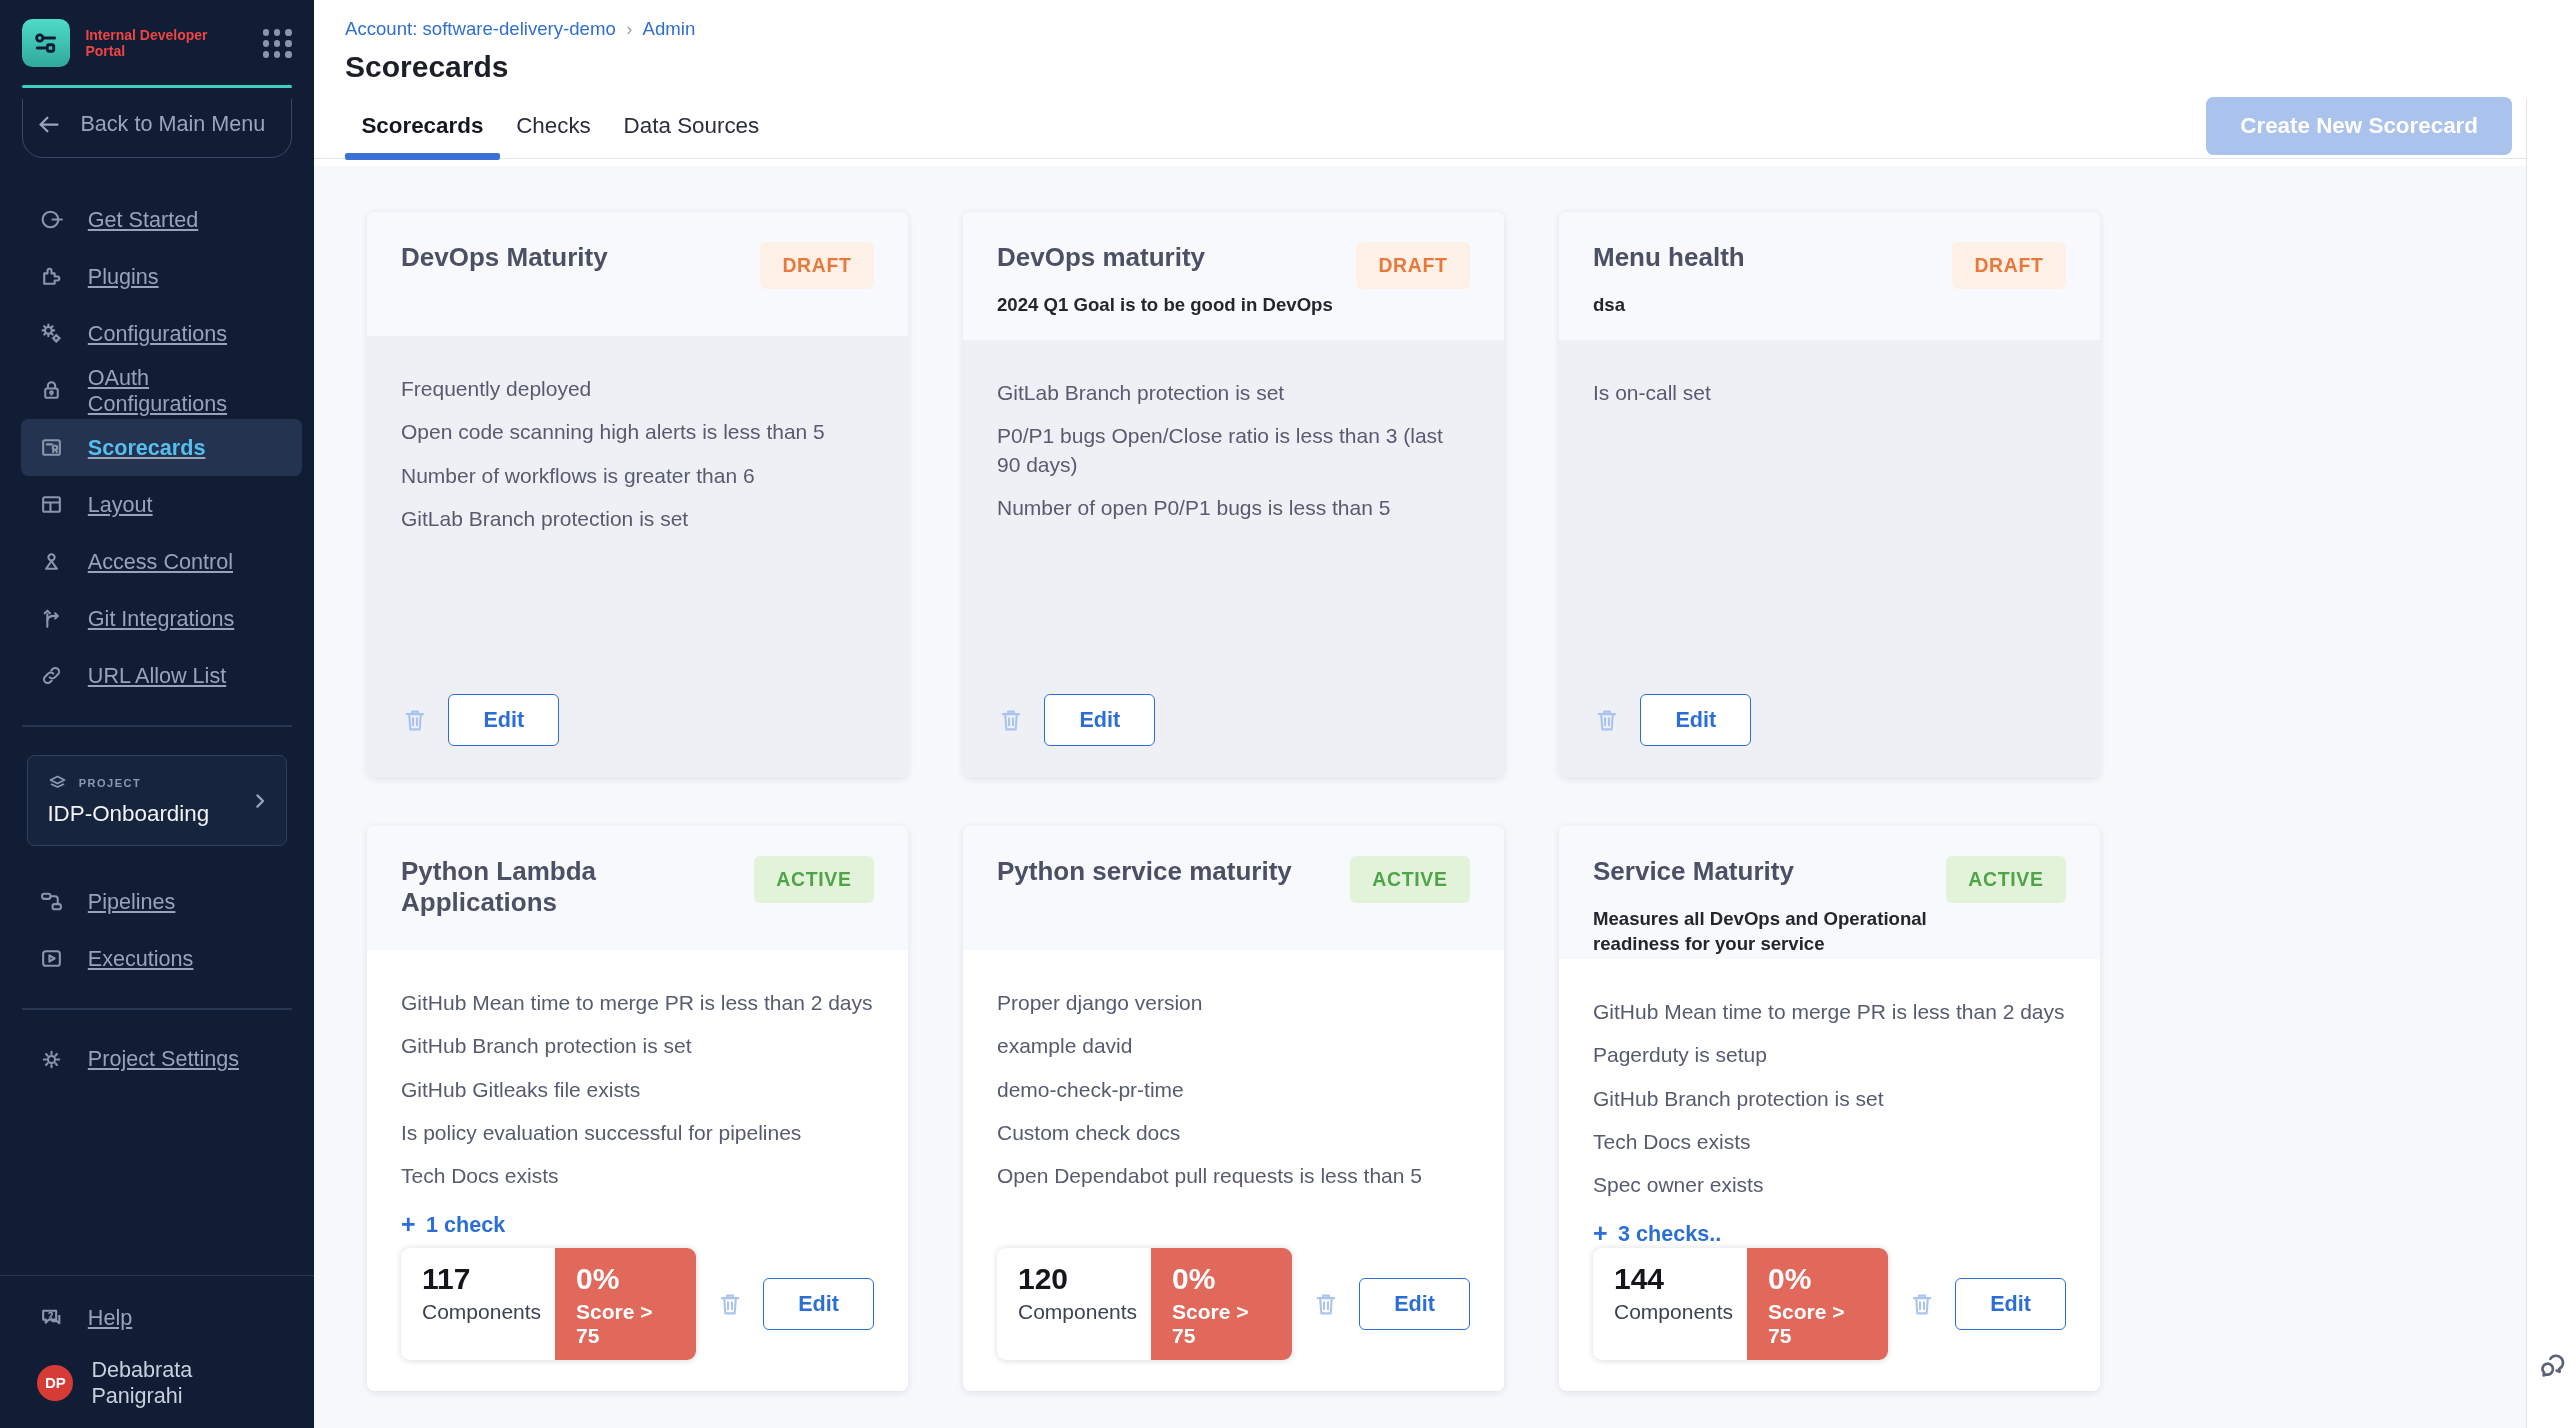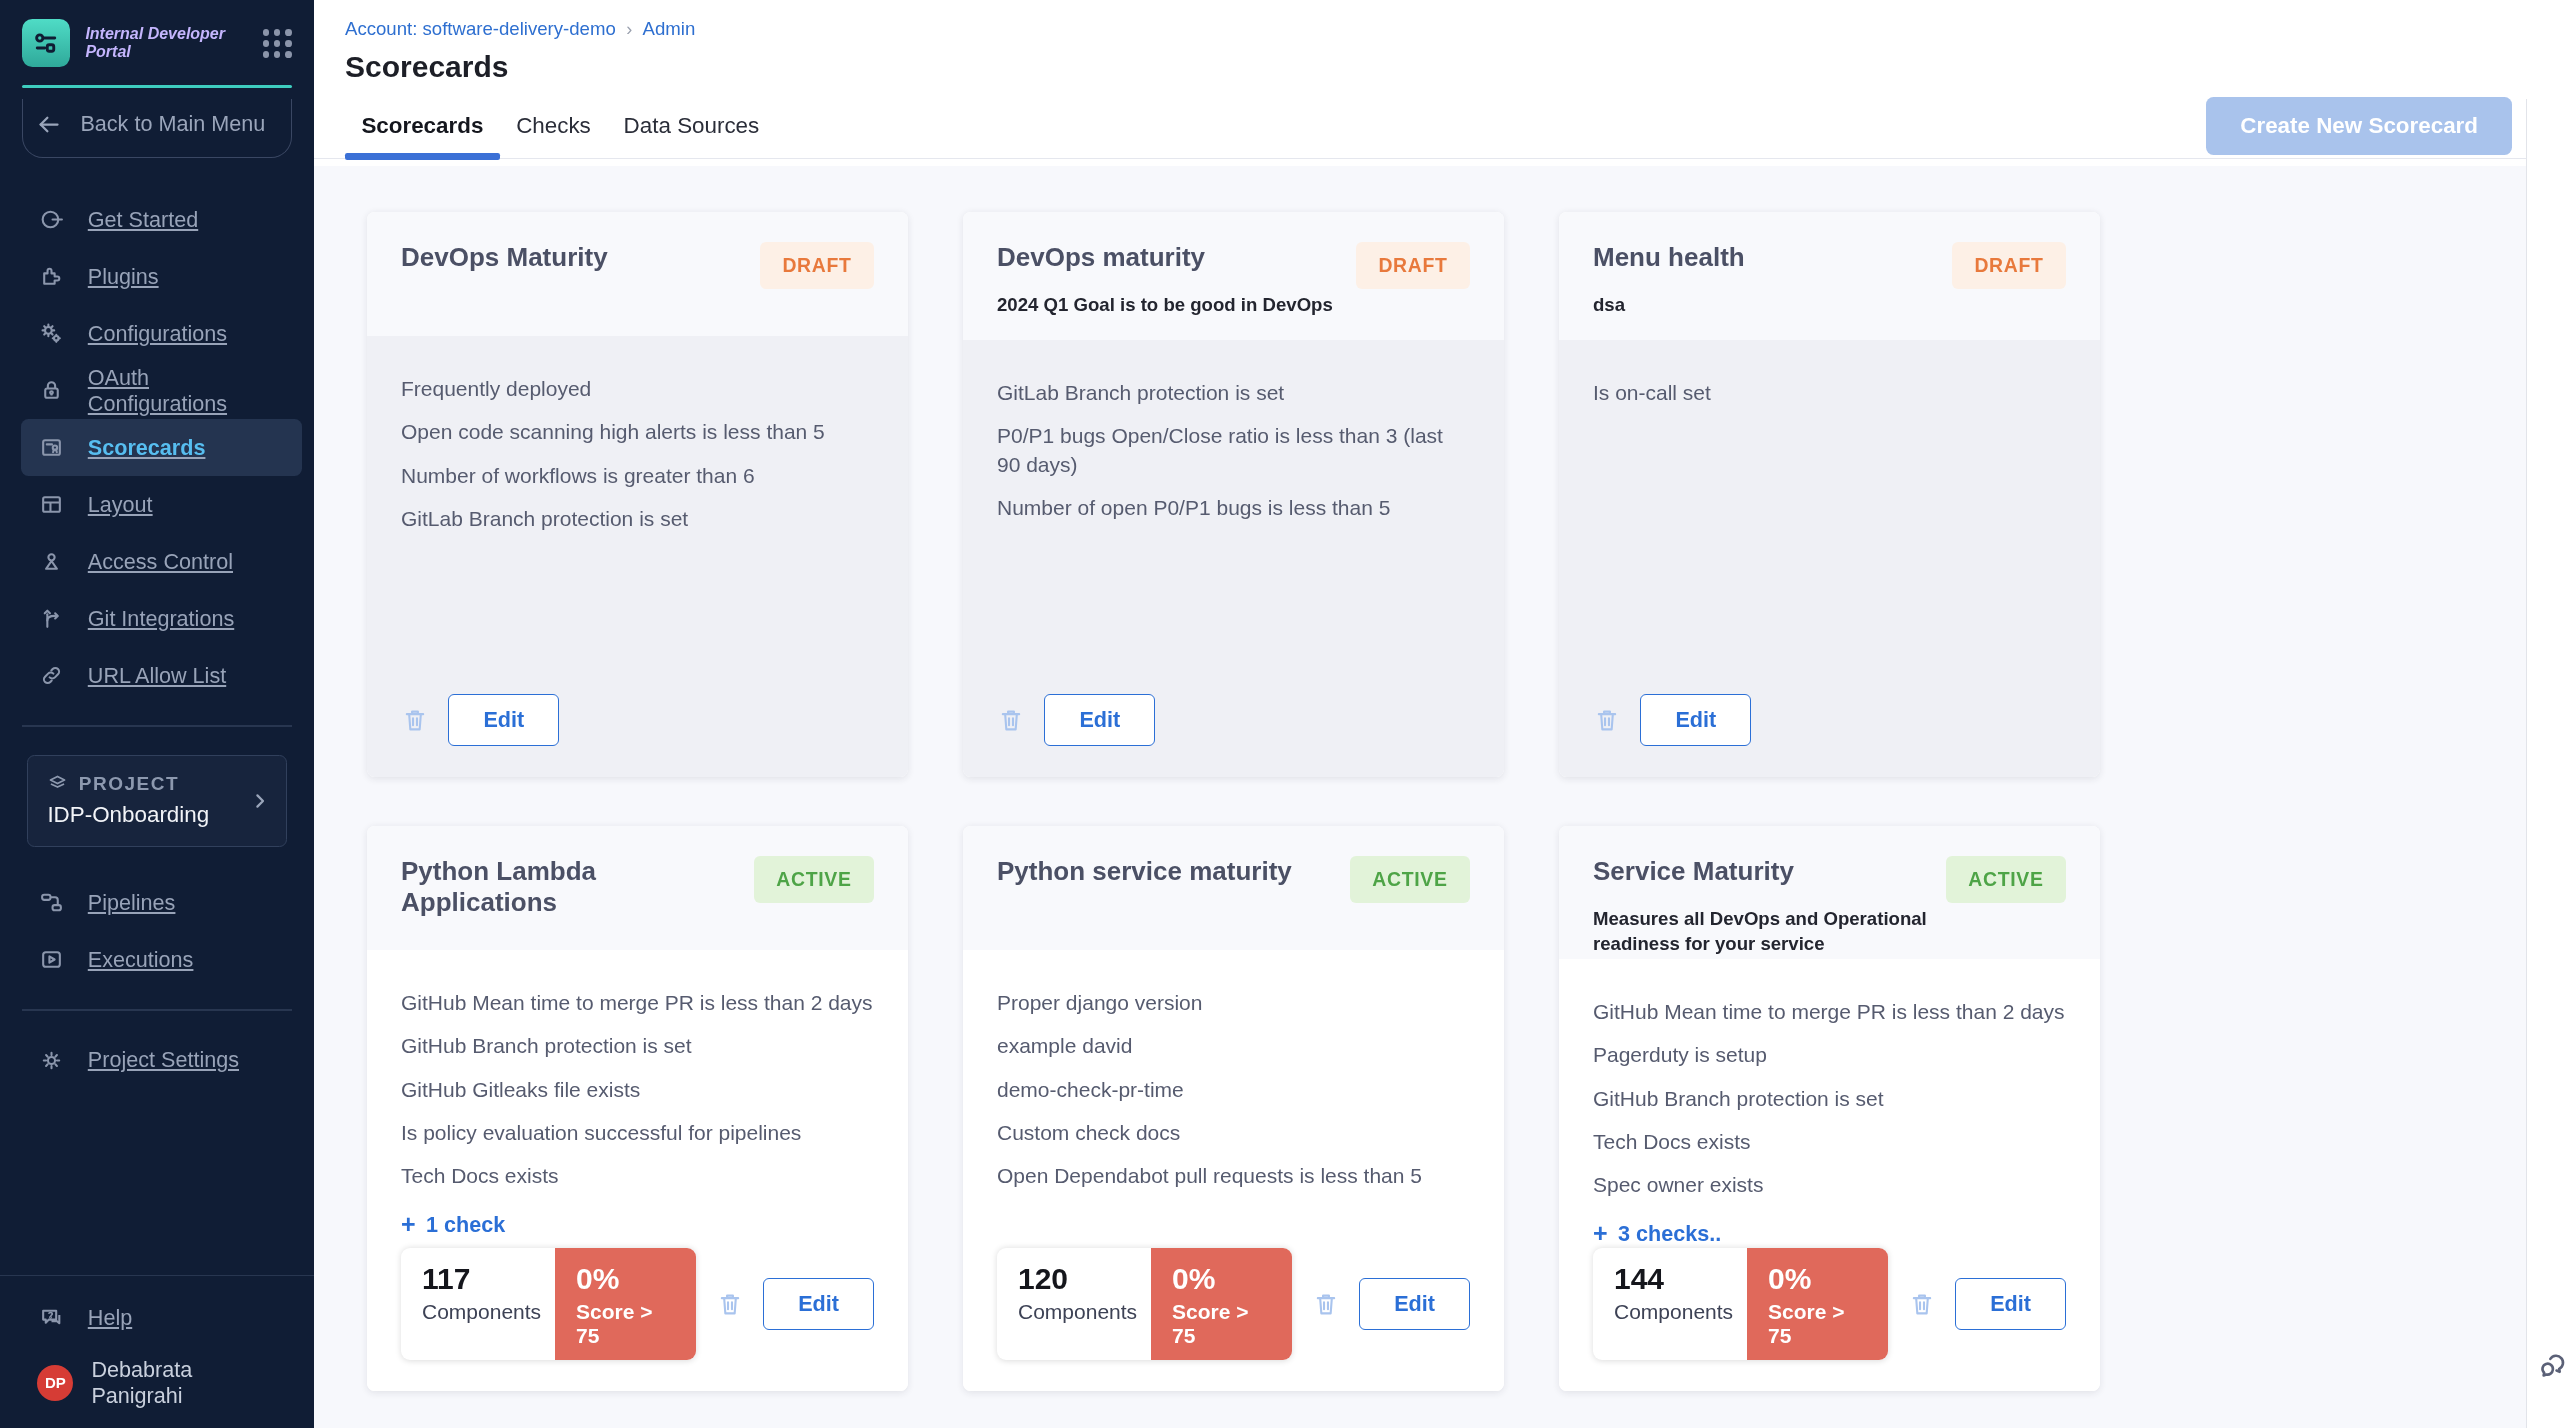--- a/index.html
+++ b/index.html
@@ -6,42 +6,42 @@
   html,body { width:2576px; height:1428px; }
   body { font-family:"Liberation Sans", sans-serif; background:#ffffff; position:relative; overflow:hidden; }
 
   
   .sidebar { position:absolute; left:0; top:0; width:314px; height:1428px;
              background:#101d35; display:flex; flex-direction:column; z-index:5; }
   .brand-row { display:flex; align-items:center; gap:15px; padding:19.4px 22.4px 18px 22.4px; }
   .logo-badge { width:48px; height:48px; border-radius:10.4px; flex:0 0 auto;
                 background:linear-gradient(180deg,#4fdcc6 0%,#2fa99a 100%);
                 display:flex; align-items:center; justify-content:center; }
-  .brand-title { color:#c4b5fd; font-size:16px; font-weight:bold; line-height:1.18; width:157px;font-style:italic; }
+  .brand-title { color:#ef4444; font-size:14px; font-weight:bold; line-height:1.18; width:157px; }
   .grid-icon { margin-left:auto; display:grid; grid-template-columns:repeat(3,6.7px); gap:4.5px; }
   .grid-icon span { width:6.7px; height:6.7px; border-radius:50%; background:#8b95aa; }
   .teal-divider { height:3px; background:#3ecdbf; margin:0 22.4px; border-radius:1.5px; }
 
   .back-wrap { margin:10.4px 22.4px 0 22.4px; border:1.5px solid #3a4763; border-top:none;
                border-radius:0 0 21px 21px; padding:12px 10.4px 19.4px 12px;
                display:flex; align-items:center; gap:18px; color:#9aa5ba; font-size:21.6px; cursor:pointer; }
 
   .nav-group { margin-top:33px; }
   .nav-item { display:flex; align-items:center; gap:22.4px; height:57px; margin:0 12px 0 21px;
               padding:0 16.4px; border-radius:7.5px; color:#98a3b8; font-size:21.6px; cursor:pointer;text-decoration:underline; }
   .nav-item .nicon { display:flex; width:28px; justify-content:center; color:#8b96ac; flex:0 0 auto; }
   .nav-item.active { background:#243450; }
   .nav-item.active .nlabel { color:#57bef0; font-weight:bold; }
 
   .side-divider { height:1.5px; background:#283650; margin:21px 22.4px; }
 
   .project-box { margin:7.5px 27px 0 27px; background:#17243d; border:1.5px solid #31405c;
                  border-radius:7.5px; padding:16.4px 42px 18px 19.4px; position:relative; cursor:pointer; }
   .project-label-row { display:flex; align-items:center; gap:10.4px; color:#8d99af; }
-  .project-label { font-size:19px; font-weight:bold; letter-spacing:1.5px; }
+  .project-label { font-size:11px; font-weight:bold; letter-spacing:1.5px; }
   .project-name { color:#f2f4f8; font-size:22.4px; margin-top:7.5px; }
   .project-chevron { position:absolute; right:15px; top:50%; transform:translateY(-50%); color:#9aa5ba; }
 
   .sidebar-bottom { margin-top:auto; border-top:1.5px solid #283650; padding:13.4px 0 19.4px 0; }
   .user-row { display:flex; align-items:center; gap:18px; margin:10.4px 12px 0 21px; padding:0 16.4px; height:52px; cursor:pointer; }
   .avatar { width:36px; height:36px; border-radius:50%; background:#d63c35; color:#fff;
             display:flex; align-items:center; justify-content:center; font-size:15px; font-weight:bold; flex:0 0 auto; }
   .user-name { color:#c9d0dd; font-size:21.6px; }
 
   

